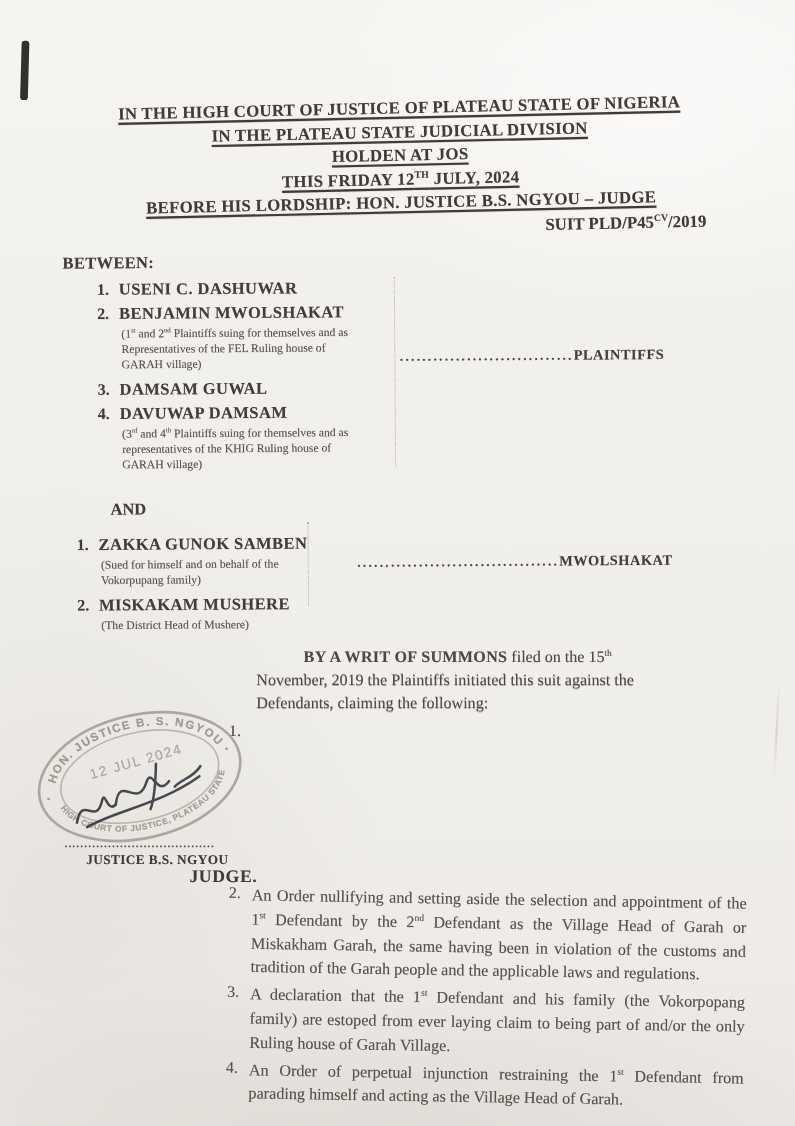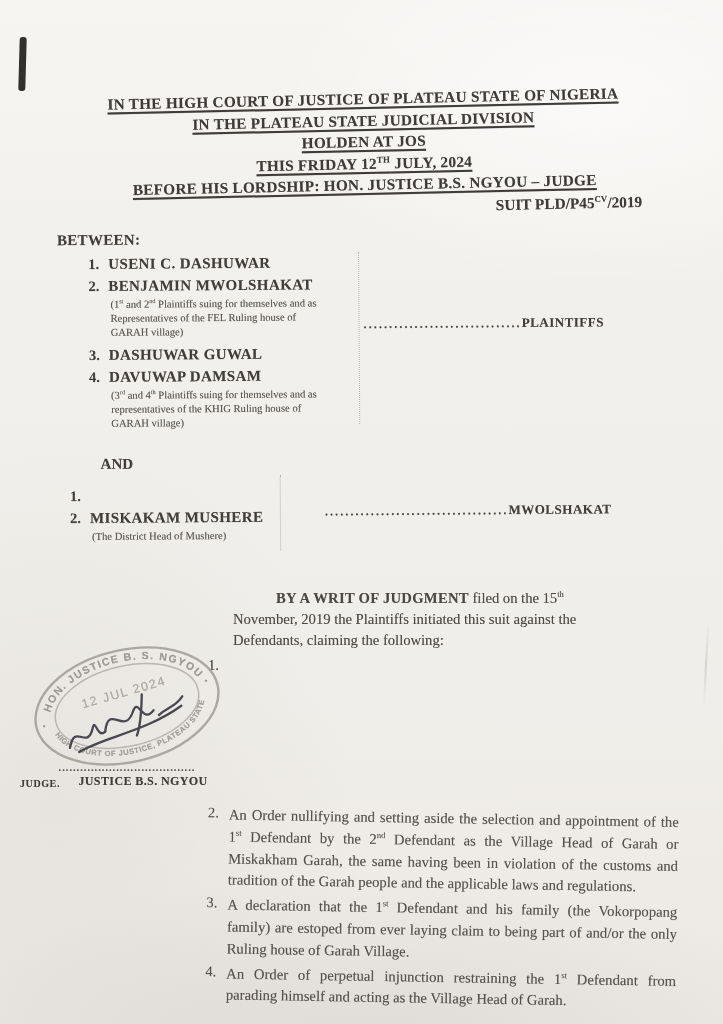--- a/index.html
+++ b/index.html
@@ -44,21 +44,21 @@
   .leader.df{left:266px;top:275px;}
   .vline{position:absolute;border-left:1.4px dotted #a9a49d;opacity:.8;}
   .vline.pl{left:301px;top:24px;height:172px;}
   .vline.df{left:221px;top:246px;height:76px;}
 
   
   .stamp-wrap{position:absolute;left:20px;top:636px;width:210px;}
   .stamp-svg{display:block;}
   .sig-dots{position:absolute;left:12px;top:126px;width:190px;text-align:center;font-size:10px;font-weight:bold;letter-spacing:1.1px;color:#56524d;overflow:hidden;white-space:nowrap;}
   .judge-name{position:absolute;left:16px;top:138px;width:214px;text-align:center;font-weight:bold;font-size:12px;letter-spacing:.4px;color:#3e3b38;}
-  .judge-title{position:absolute;left:0;top:142px;width:214px;text-align:left;font-weight:bold;font-size:10px;letter-spacing:.6px;color:#3e3b38;}
+  .judge-title{position:absolute;left:0;top:153px;width:214px;text-align:right;font-weight:bold;font-size:16px;letter-spacing:.6px;color:#3e3b38;}
 
   
   .judgment{position:absolute;left:200px;top:584px;width:500px;color:#4c4843;}
   .jo-title{font-weight:bold;font-size:15px;letter-spacing:.4px;margin-left:76px;
     text-decoration:underline;text-decoration-thickness:1.7px;text-underline-offset:2.5px;color:#3e3b38;}
   .jo-intro{width:378px;margin:4px 0 0 33px;font-size:14.6px;line-height:21.2px;text-indent:43px;}
   .jo-intro b{letter-spacing:.3px;}
   .claims{margin-top:5px;}
   .claim{display:flex;gap:10px;padding-left:4px;margin-bottom:2px;}
   .claim-num{width:15px;flex-shrink:0;font-size:14.6px;text-align:right;}
@@ -102,21 +102,21 @@
           <span class="party-num">2.</span>
           <div class="party-body">
             <div class="party-name">BENJAMIN MWOLSHAKAT</div>
             <div class="party-note">(1<sup>st</sup> and 2<sup>nd</sup> Plaintiffs suing for themselves and as<br>Representatives of the FEL Ruling house of<br>GARAH village)</div>
           </div>
         </div>
 
         <div class="party-row">
           <span class="party-num">3.</span>
           <div class="party-body">
-            <div class="party-name">DASHUWAR GUWAL</div>
+            <div class="party-name">DAMSAM GUWAL</div>
 
           </div>
         </div>
 
         <div class="party-row">
           <span class="party-num">4.</span>
           <div class="party-body">
             <div class="party-name">DAVUWAP DAMSAM</div>
             <div class="party-note">(3<sup>rd</sup> and 4<sup>th</sup> Plaintiffs suing for themselves and as<br>representatives of the KHIG Ruling house of<br>GARAH village)</div>
           </div>
@@ -128,40 +128,44 @@
       <span class="dots">...............................</span>
       <span class="lbl">PLAINTIFFS</span>
     </div>
 
     <div class="and-label">AND</div>
 
     <div class="party-list defendants">
 
         <div class="party-row">
           <span class="party-num">1.</span>
+          <div class="party-body">
+            <div class="party-name">ZAKKA GUNOK SAMBEN</div>
+            <div class="party-note">(Sued for himself and on behalf of the<br>Vokorpupang family)</div>
+          </div>
         </div>
 
         <div class="party-row">
           <span class="party-num">2.</span>
           <div class="party-body">
             <div class="party-name">MISKAKAM MUSHERE</div>
             <div class="party-note">(The District Head of Mushere)</div>
           </div>
         </div>
       </div>
 
     <div class="vline df"></div>
     <div class="leader df">
       <span class="dots">....................................</span>
       <span class="lbl">MWOLSHAKAT</span>
     </div>
   </div>
 
   <div class="judgment">
-    <p class="jo-intro"><b>BY A WRIT OF JUDGMENT</b><span> filed on the 15<sup>th</sup> November, 2019 the Plaintiffs initiated this suit against the Defendants, claiming the following:</span></p>
+    <p class="jo-intro"><b>BY A WRIT OF SUMMONS</b><span> filed on the 15<sup>th</sup> November, 2019 the Plaintiffs initiated this suit against the Defendants, claiming the following:</span></p>
     <div class="claims claims-a">
 
         <div class="claim">
           <span class="claim-num">1.</span>
         </div>
       </div>
   </div>
 
   <div class="claims claims-b">
 

